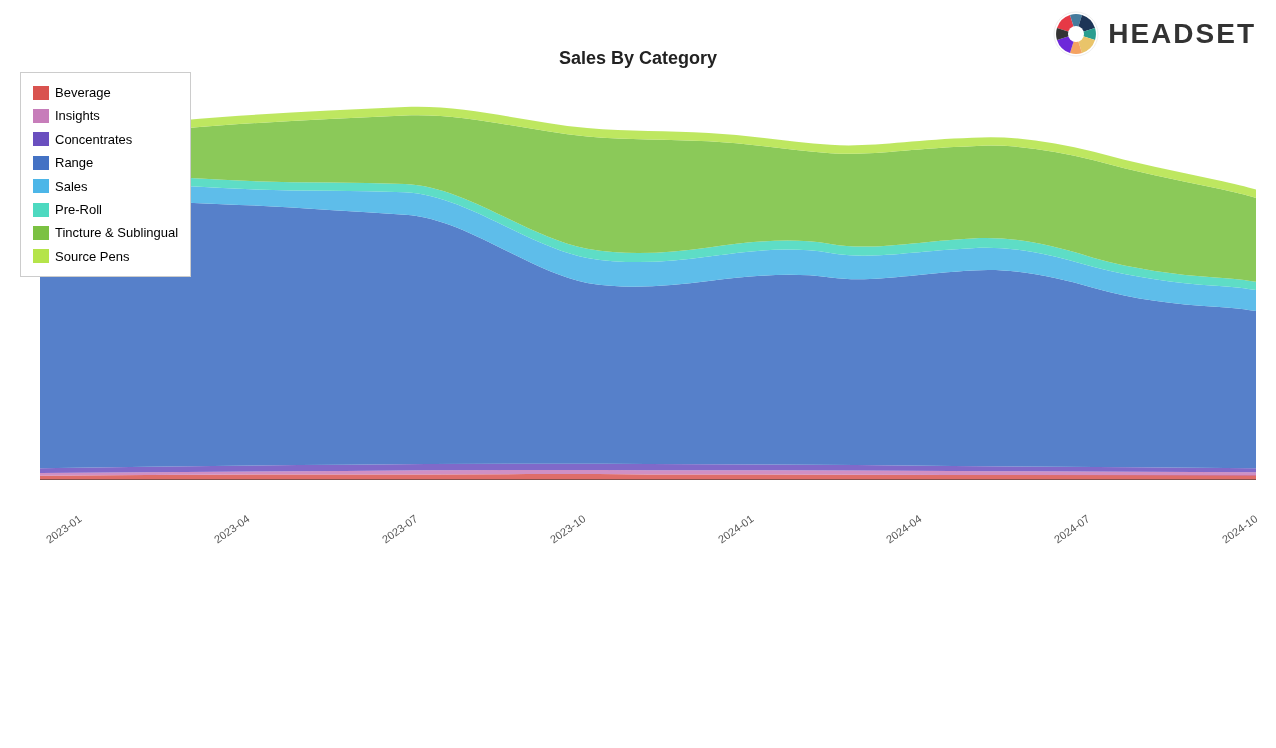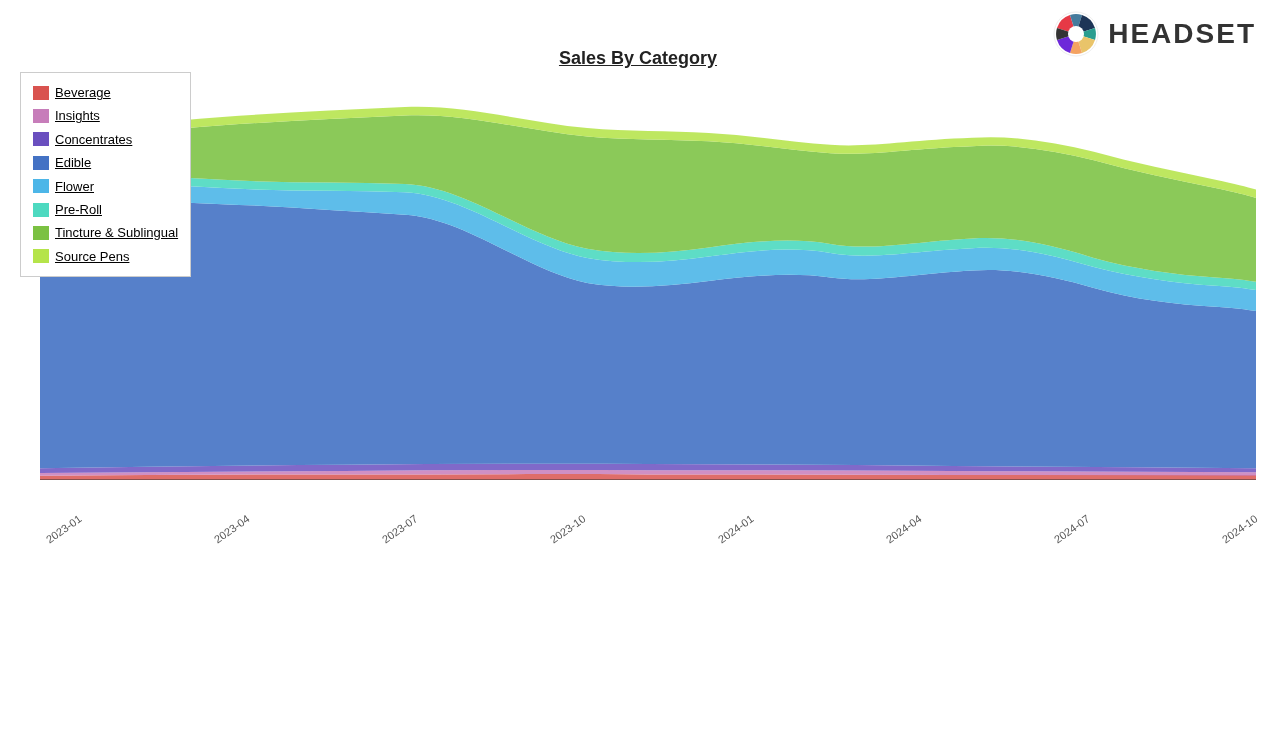--- a/index.html
+++ b/index.html
@@ -38,34 +38,32 @@
     
     .chart-title {
       position: absolute;
       top: 48px;
       left: 0;
       right: 0;
       text-align: center;
       font-size: 18px;
       font-weight: bold;
       color: #222;
-      text-decoration: underline;
     }
     
     .legend {
       position: absolute;
       top: 72px;
       left: 20px;
       background: #fff;
       border: 1px solid #ccc;
       padding: 8px 12px;
       font-size: 13px;
       line-height: 1.8;
       z-index: 10;
-      text-decoration: underline;
     }
     .legend-item {
       display: flex;
       align-items: center;
       gap: 6px;
     }
     .legend-color {
       width: 16px;
       height: 14px;
       display: inline-block;
@@ -136,25 +134,25 @@
     <div class="legend-item">
       <span class="legend-color" style="background:#c77dba;"></span>
       <span>Insights</span>
     </div>
     <div class="legend-item">
       <span class="legend-color" style="background:#6a4fbf;"></span>
       <span>Concentrates</span>
     </div>
     <div class="legend-item">
       <span class="legend-color" style="background:#4472c4;"></span>
-      <span>Edible</span>
+      <span>Range</span>
     </div>
     <div class="legend-item">
       <span class="legend-color" style="background:#4db6e8;"></span>
-      <span>Flower</span>
+      <span>Sales</span>
     </div>
     <div class="legend-item">
       <span class="legend-color" style="background:#4dd9c0;"></span>
       <span>Pre-Roll</span>
     </div>
     <div class="legend-item">
       <span class="legend-color" style="background:#7bc142;"></span>
       <span>Tincture &amp; Sublingual</span>
     </div>
     <div class="legend-item">

